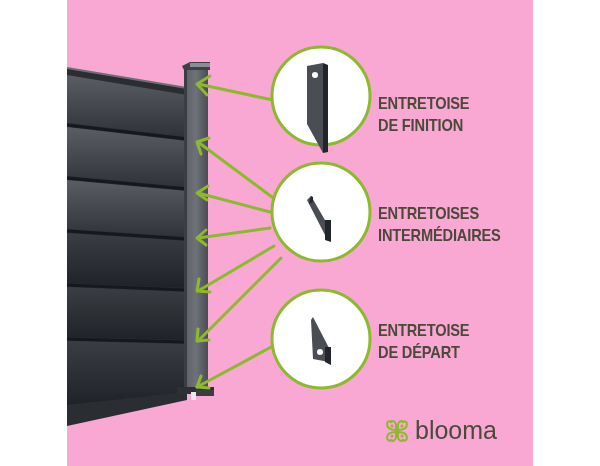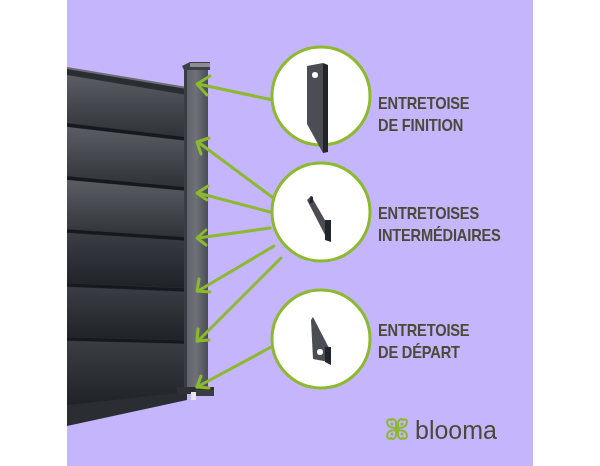--- a/index.html
+++ b/index.html
@@ -1,24 +1,24 @@
 <!DOCTYPE html>
 <html><head>
 <meta charset="utf-8">
 <style>
   html, body { margin:0; padding:0; background:#ffffff; }
   body { width:600px; height:466px; position:relative; overflow:hidden; font-family:"Liberation Sans", sans-serif; }
-  .panel { position:absolute; left:67px; top:0; width:466px; height:466px; background:#c4b5fd; overflow:hidden; }
+  .panel { position:absolute; left:67px; top:0; width:466px; height:466px; background:#f9a8d4; overflow:hidden; }
   .illus { position:absolute; left:0; top:0; width:466px; height:466px; }
   .label { position:absolute; left:311px; color:#4b4a38; font-family:"Liberation Sans", sans-serif; font-weight:bold; font-size:17px; line-height:22px; letter-spacing:-0.2px; transform:scaleX(0.86); transform-origin:left top; white-space:nowrap; }
   .label span { display:block; }
   .label-1 { top:93px; }
   .label-2 { top:203px; }
   .label-3 { top:320px; }
-  .brand { position:absolute; left:318px; top:417px; display:flex; align-items:flex-start; gap:6px; }
+  .brand { position:absolute; left:318px; top:417px; display:flex; align-items:flex-end; gap:6px; }
   .brand-icon { width:24px; height:24px; }
   .brand-name { font-family:"Liberation Sans", sans-serif; font-size:25px; color:#4b4a38; letter-spacing:0px; line-height:26px; }
 </style>
 </head>
 <body>
 
 <div class="panel">
   <svg class="illus" viewBox="0 0 466 466">
     <defs>
       <linearGradient id="slatGrad" x1="0" y1="0" x2="0" y2="1">

